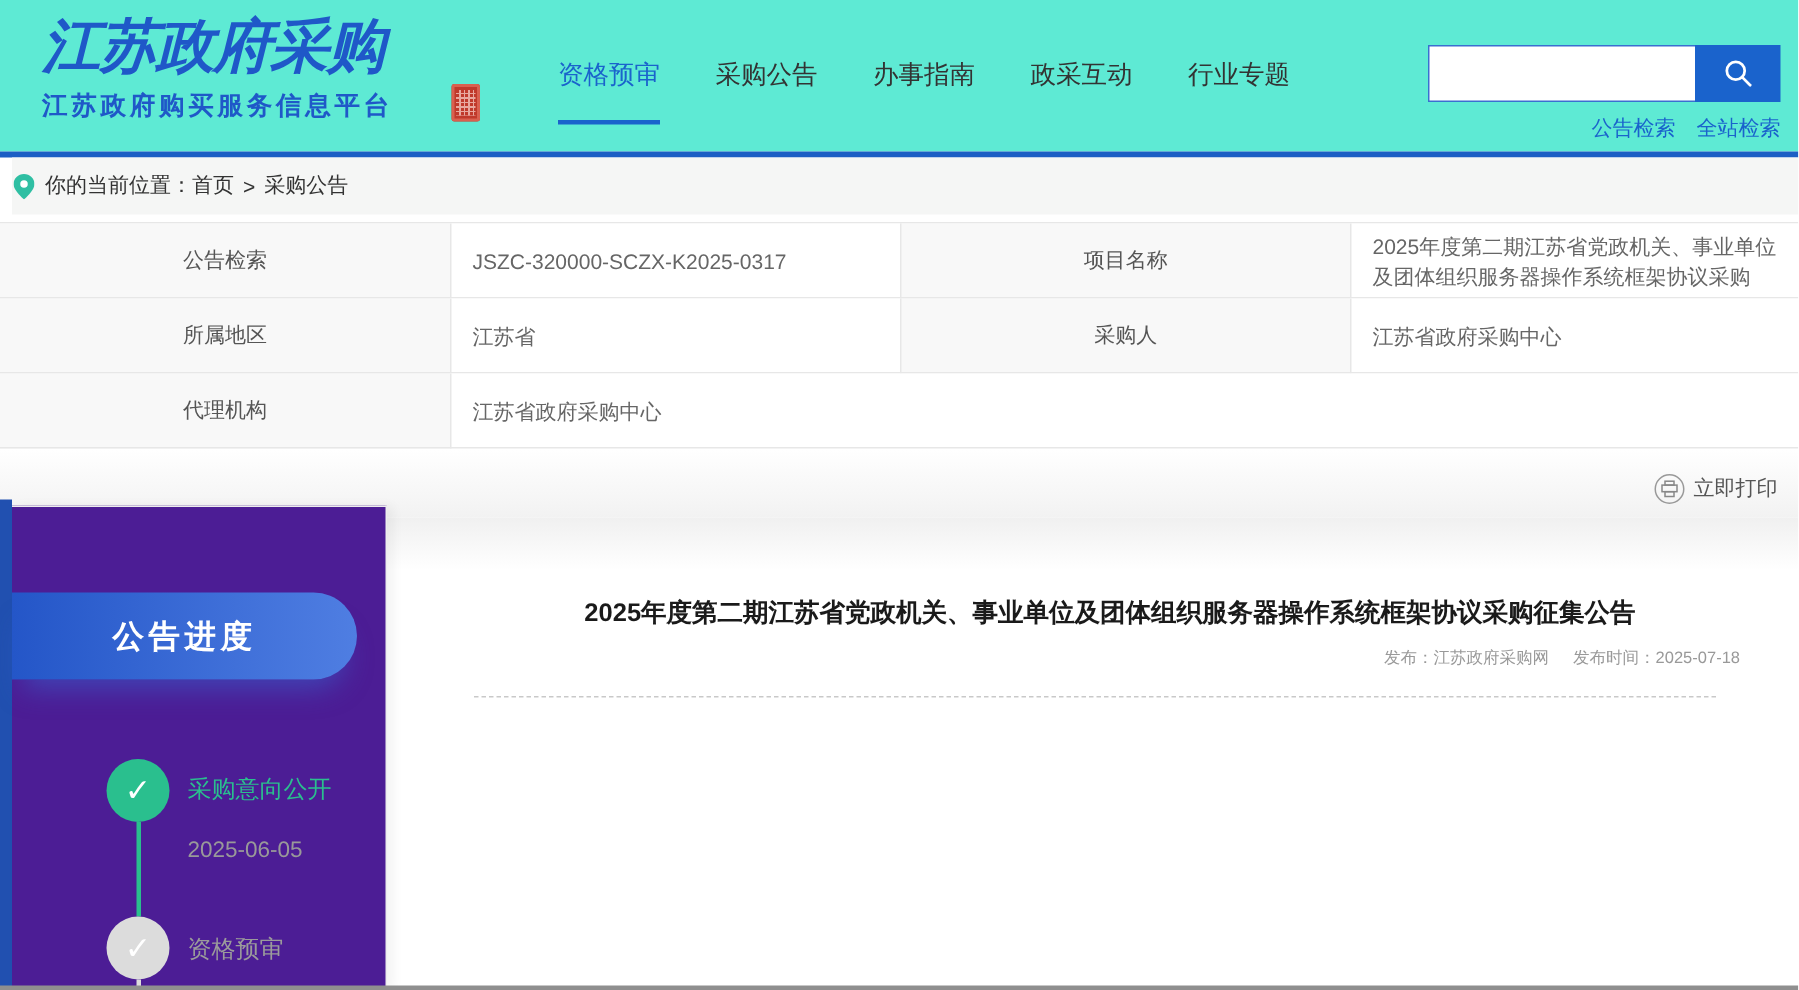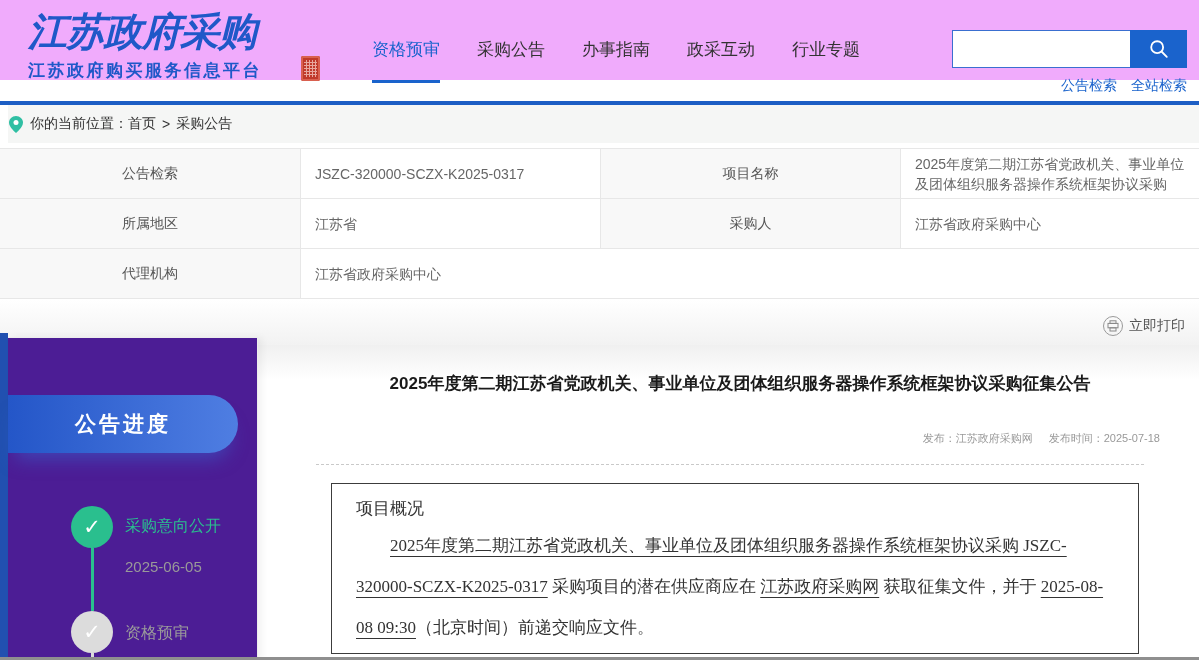--- a/index.html
+++ b/index.html
@@ -1,21 +1,21 @@
 <!DOCTYPE html>
 <html><head>
 <meta charset="utf-8">
 <style>
   * { margin:0; padding:0; box-sizing:border-box; }
   html,body { background:#fff; }
   .page { position:relative; width:1199px; height:660px; background:#fff; overflow:hidden;
           font-family:"Liberation Sans","DejaVu Sans",sans-serif; }
 
   
-  .header { position:absolute; top:0; left:0; width:100%; height:80px; background:#f0abfc; }
+  .header { position:absolute; top:0; left:0; width:100%; height:101px; background:#5eead4; }
   .logo { position:absolute; left:28px; top:8px; width:260px; cursor:pointer; }
   .logo-title { font-family:"Liberation Serif","DejaVu Serif",serif; font-style:italic; font-weight:bold;
                 font-size:39px; line-height:48px; color:#1f58c8; letter-spacing:-1px; white-space:nowrap; }
   .logo-sub { margin-top:3px; font-size:17px; font-weight:bold; color:#1f58c8; letter-spacing:2.5px; white-space:nowrap; }
   .seal { position:absolute; right:-32px; bottom:1px; width:19px; height:25px; background:#c0392b; border-radius:2px;
           box-shadow:inset 0 0 0 2px #d9604f; }
   .seal::after { content:""; position:absolute; inset:4px 3px; background:
           repeating-linear-gradient(0deg,transparent 0 2px,#e8a79e 2px 3px),
           repeating-linear-gradient(90deg,transparent 0 2px,#e8a79e 2px 3px); }
 
@@ -72,21 +72,21 @@
               display:flex; align-items:center; justify-content:center; font-size:21px; font-weight:bold; }
   .t-circle.done { left:63px; top:168px; background:#2abf8e; }
   .t-circle.pending { left:63px; top:273px; background:#dcdcdc; }
   .t-line-green { position:absolute; left:83px; top:210px; width:3px; height:63px; background:#2abf8e; }
   .t-line-gray { position:absolute; left:83px; top:315px; width:3px; height:8px; background:#dcdcdc; }
   .t-label1 { position:absolute; left:117px; top:178px; font-size:16px; color:#2abf8e; }
   .t-date1 { position:absolute; left:117px; top:220px; font-size:15px; color:#999; }
   .t-label2 { position:absolute; left:117px; top:285px; font-size:16px; color:#9b9b9b; }
 
   
-  .article-title { position:absolute; top:372px; left:320px; width:840px; text-align:center;
+  .article-title { position:absolute; top:397px; left:320px; width:840px; text-align:center;
                    font-size:17px; font-weight:bold; color:#1a1a1a; }
   .article-meta { position:absolute; top:431px; left:320px; width:840px; text-align:right;
                   font-size:11px; color:#999; }
   .article-meta .gap { display:inline-block; width:16px; }
   .dashed { position:absolute; top:464px; left:316px; width:828px; border-top:1px dashed #c9c9c9; }
 
   .overview-box { position:absolute; top:483px; left:331px; width:808px; height:171px; background:#fff;
                   border:1px solid #3c3c3c; color:#333;
                   font-family:"Liberation Serif","DejaVu Serif",serif; }
   .overview-heading { margin:13px 0 0 24px; font-size:17px; }
@@ -196,21 +196,15 @@
   </div>
 
   <div class="article-title">2025年度第二期江苏省党政机关、事业单位及团体组织服务器操作系统框架协议采购征集公告</div>
 
   <div class="article-meta">
     <span>发布：</span><span>江苏政府采购网</span><span class="gap"></span><span>发布时间：</span><span>2025-07-18</span>
   </div>
 
   <div class="dashed"></div>
 
-  <div class="overview-box">
-    <div class="overview-heading">项目概况</div>
-    <div class="overview-para">
-      <span class="u">2025年度第二期江苏省党政机关、事业单位及团体组织服务器操作系统框架协议采购 JSZC-320000-SCZX-K2025-0317</span><span> 采购项目的潜在供应商应在 </span><span class="u link">江苏政府采购网</span><span> 获取征集文件，并于 </span><span class="u">2025-08-08 09:30</span><span>（北京时间）前递交响应文件。</span>
-    </div>
-  </div>
 
   <div class="bottom-edge"></div>
 </div>
 
 </body></html>

